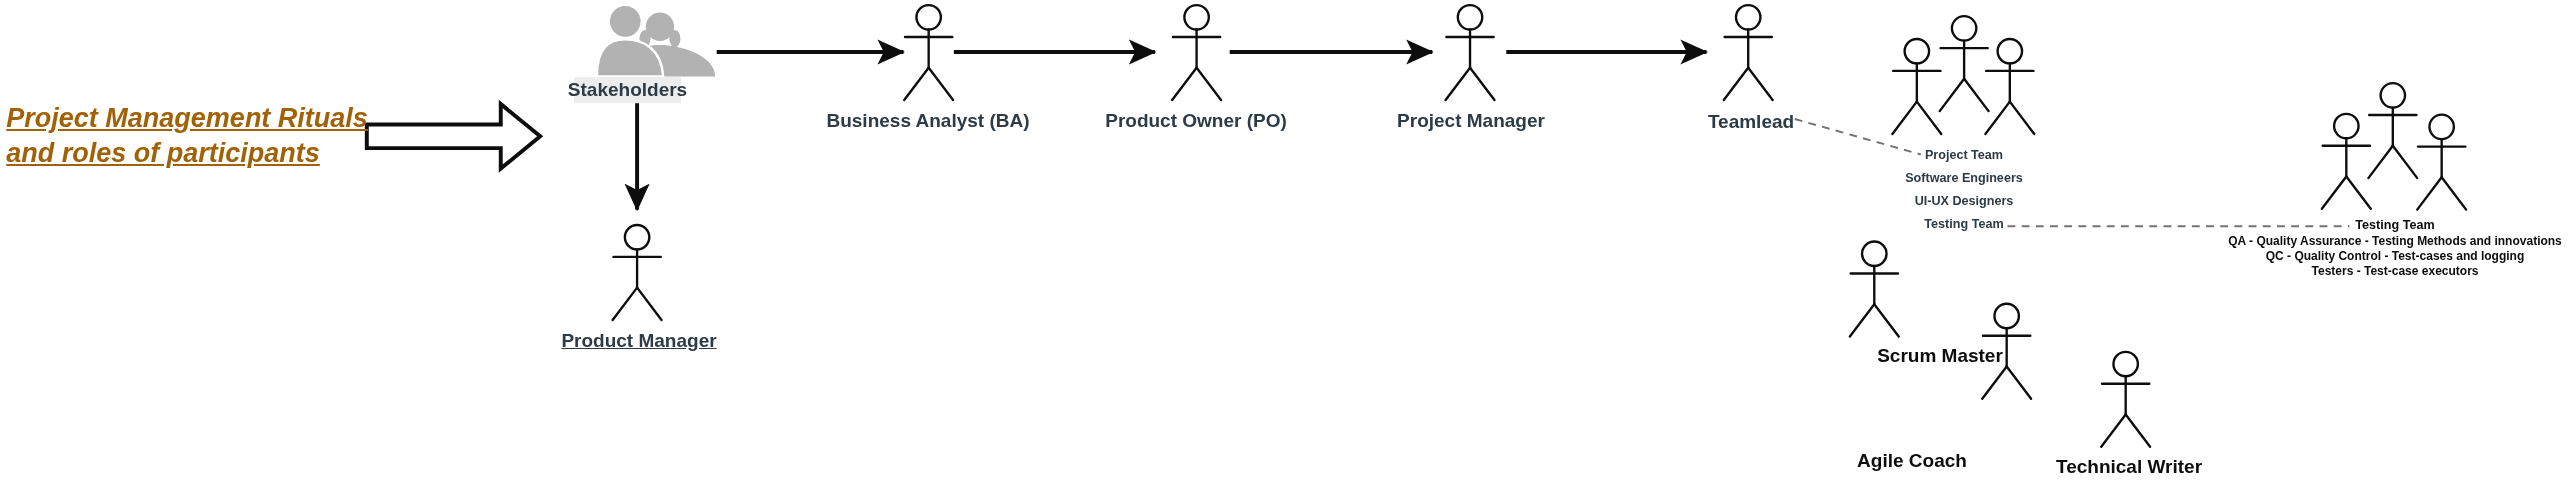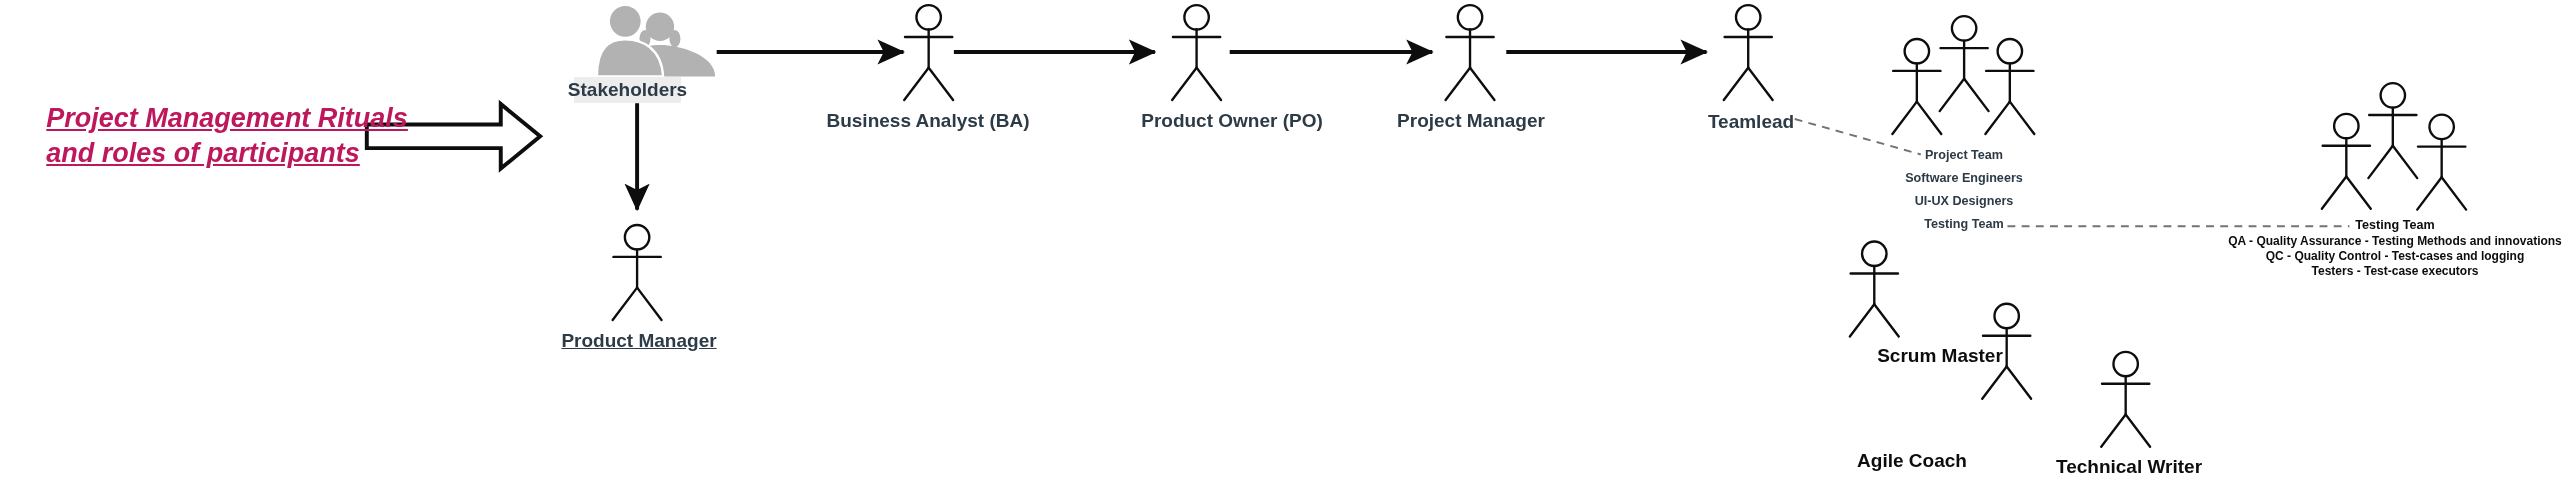--- a/index.html
+++ b/index.html
@@ -13,21 +13,21 @@
     transform:translateX(-50%);text-align:center;
   }
   .slate{color:#2d3b46;}
   .blk{color:#0d0d0d;}
   .role{font-size:19px;}
   .team-list{font-size:12.6px;line-height:23px;}
   .tt-title{font-size:12.6px;}
   .tt-desc{font-size:12px;line-height:15px;}
   #main-title{
     position:absolute;left:6.3px;top:101px;font-size:27px;font-weight:bold;font-style:italic;
-    color:#be185d;line-height:35px;white-space:nowrap;margin-left:40px;
+    color:#a16207;line-height:35px;white-space:nowrap;
   }
   #main-title .tline{display:block;text-decoration:underline;}
   #stakeholders-label-box{
     position:absolute;left:574px;top:77px;width:107px;height:26px;background:#ededed;
     display:flex;align-items:center;justify-content:center;
   }
   #stakeholders-label-box span{font-weight:bold;font-size:19px;color:#2d3b46;white-space:nowrap;}
 </style>
 </head>
 <body>
@@ -97,21 +97,21 @@
   <div id="main-title">
     <span class="tline">Project Management Rituals</span>
     <span class="tline">and roles of participants</span>
   </div>
 
   <div id="stakeholders-label-box">
     <span>Stakeholders</span>
   </div>
 
   <div class="lbl slate role" style="left:928px;top:110px;text-align:right;">Business Analyst (BA)</div>
-  <div class="lbl slate role" style="left:1196px;top:110px;margin-left:36px;">Product Owner (PO)</div>
+  <div class="lbl slate role" style="left:1196px;top:110px;">Product Owner (PO)</div>
   <div class="lbl slate role" style="left:1471px;top:110px;">Project Manager</div>
   <div class="lbl slate role" style="left:1751px;top:111px;">Teamlead</div>
   <div class="lbl slate role" style="left:639px;top:330px;text-decoration:underline;">Product Manager</div>
   <div class="lbl blk role" style="left:1940px;top:345px;">Scrum Master</div>
   <div class="lbl blk role" style="left:1912px;top:410px;margin-top:40px;">Agile Coach</div>
   <div class="lbl blk role" style="left:2129px;top:456px;">Technical Writer</div>
 
   <div class="lbl slate team-list" style="left:1964px;top:144px;">
     <div>Project Team</div>
     <div>Software Engineers</div>

